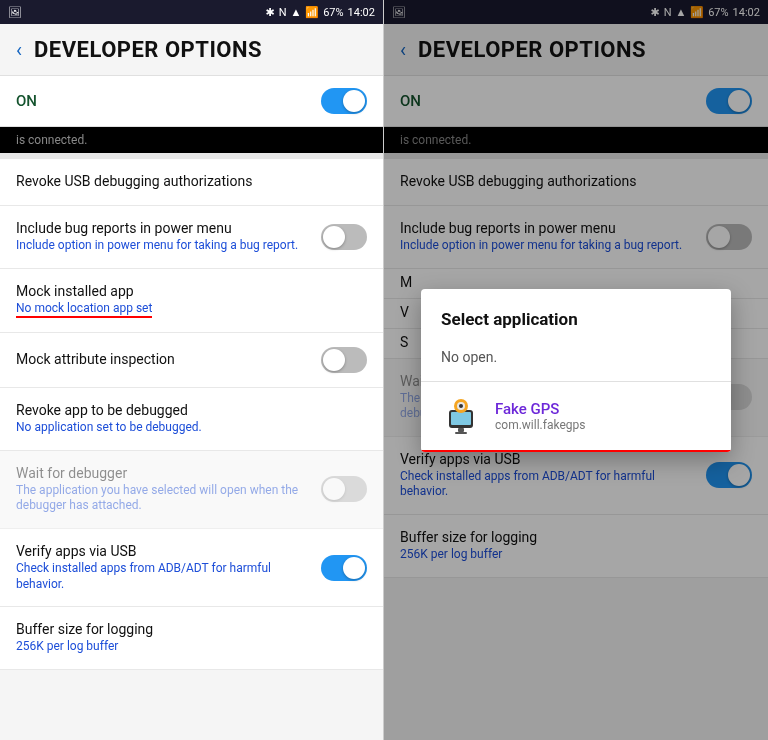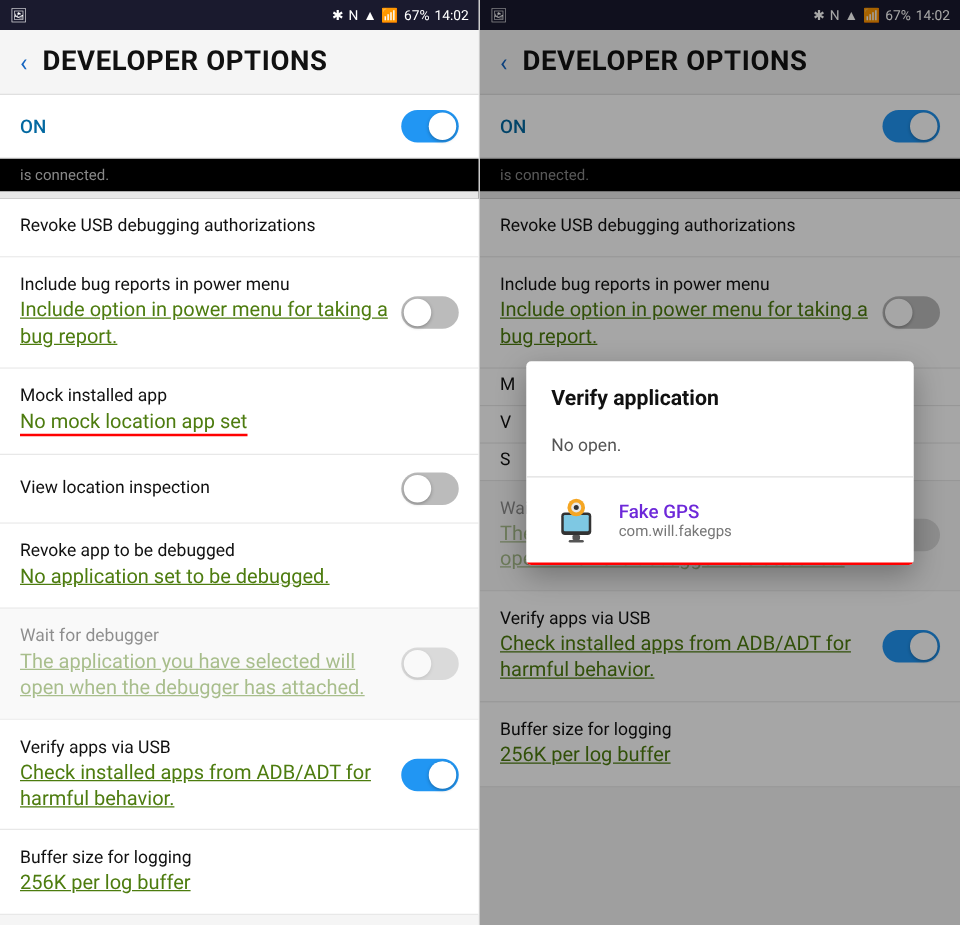--- a/index.html
+++ b/index.html
@@ -66,21 +66,21 @@
       display: flex;
       align-items: center;
       justify-content: space-between;
       padding: 12px 16px;
       background: #fff;
       border-bottom: 1px solid #e0e0e0;
     }
     .on-label {
       font-size: 15px;
       font-weight: 500;
-      color: #0369a1;
+      color: #14532d;
     }
 
     
     .toggle {
       width: 46px;
       height: 26px;
       border-radius: 13px;
       position: relative;
       cursor: pointer;
       flex-shrink: 0;
@@ -128,24 +128,23 @@
     .setting-item.disabled {
       opacity: 0.45;
     }
     .setting-text { flex: 1; }
     .setting-title {
       font-size: 14px;
       color: #111;
       margin-bottom: 2px;
     }
     .setting-subtitle {
-      font-size: 16px;
-      color: #4d7c0f;
+      font-size: 12px;
+      color: #1d4ed8;
       line-height: 1.3;
-      text-decoration: underline;
     }
     .setting-item .toggle { margin-left: 8px; }
 
     
     .dialog-overlay {
       position: absolute;
       top: 0; left: 0; right: 0; bottom: 0;
       background: rgba(0,0,0,0.35);
       display: flex;
       align-items: center;
@@ -255,21 +254,21 @@
       <div class="setting-text">
         <div class="setting-title">Mock installed app</div>
         <div class="setting-subtitle">
           <span style="border-bottom: 2px solid red; display:inline-block;">No mock location app set</span>
         </div>
       </div>
     </div>
 
     <div class="setting-item">
       <div class="setting-text">
-        <div class="setting-title">View location inspection</div>
+        <div class="setting-title">Mock attribute inspection</div>
       </div>
       <div class="toggle off">
         <div class="toggle-knob"></div>
       </div>
     </div>
 
     <div class="setting-item">
       <div class="setting-text">
         <div class="setting-title">Revoke app to be debugged</div>
         <div class="setting-subtitle">No application set to be debugged.</div>
@@ -396,21 +395,21 @@
       <div class="setting-text">
         <div class="setting-title">Buffer size for logging</div>
         <div class="setting-subtitle">256K per log buffer</div>
       </div>
     </div>
 
   </div>
 
   <div class="dialog-overlay">
     <div class="dialog">
-      <div class="dialog-title">Verify application</div>
+      <div class="dialog-title">Select application</div>
       <div class="dialog-no-apps">No open.</div>
       <div class="dialog-app-item">
         <div class="dialog-app-icon">
 
           <svg width="40" height="40" viewBox="0 0 40 40">
             <rect x="8" y="14" width="24" height="18" rx="3" fill="#333"></rect>
             <rect x="10" y="16" width="20" height="13" rx="1" fill="#7ec8e3"></rect>
             <ellipse cx="20" cy="10" rx="7" ry="7" fill="#f5a623"></ellipse>
             <ellipse cx="20" cy="10" rx="4" ry="4" fill="#e8e8e8"></ellipse>
             <circle cx="20" cy="10" r="2" fill="#333"></circle>

